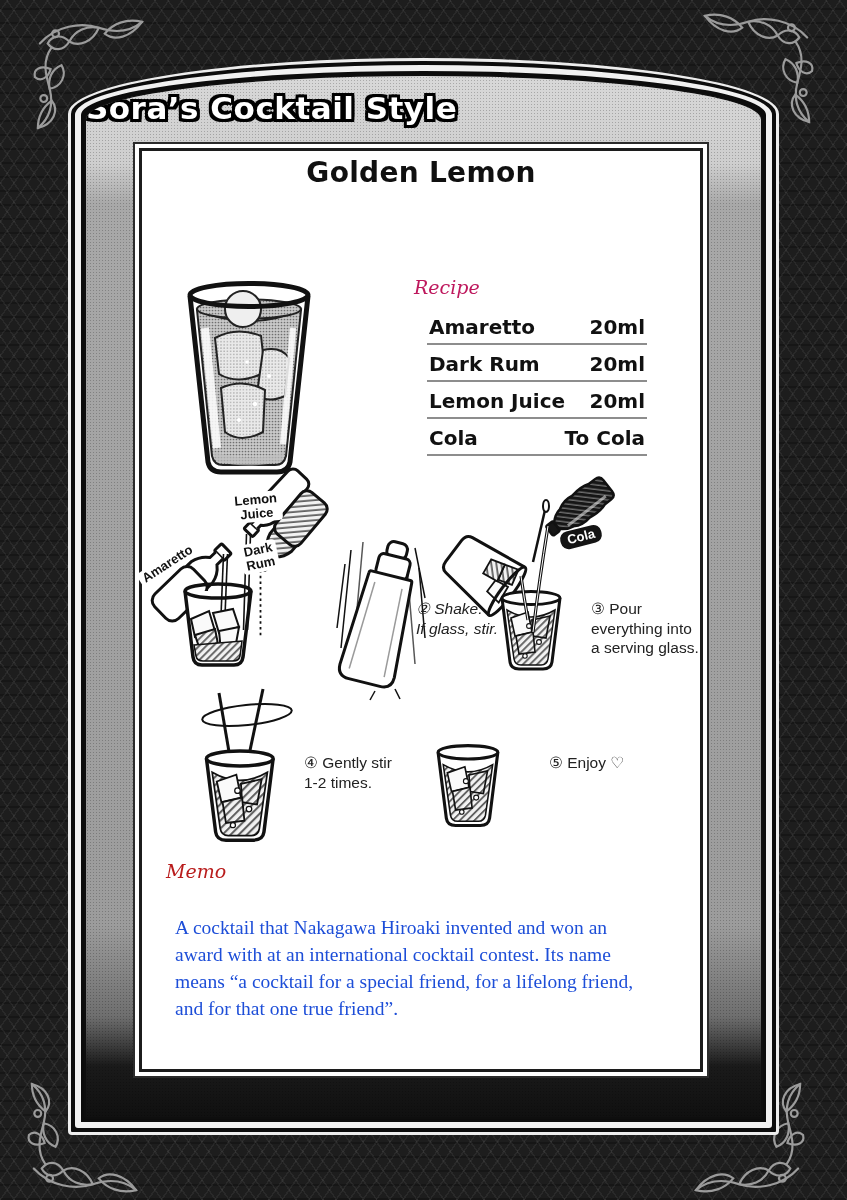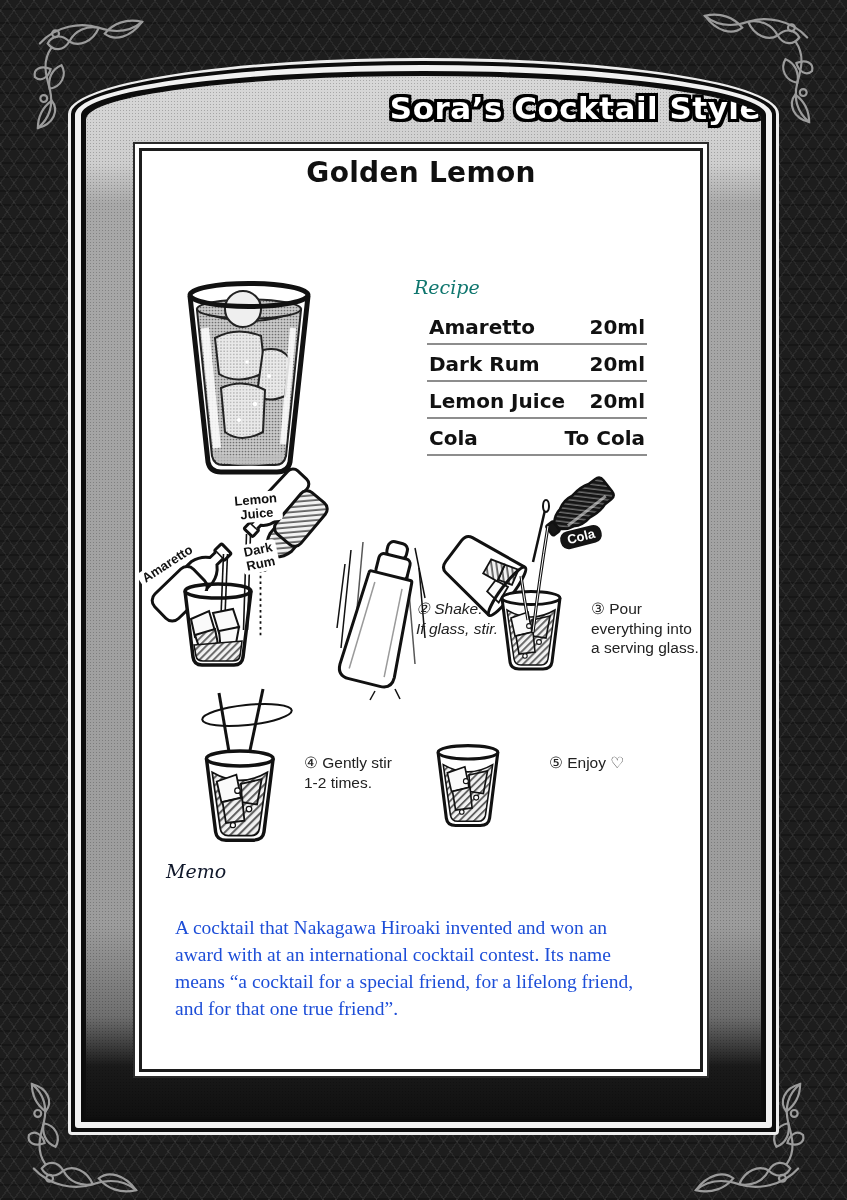--- a/index.html
+++ b/index.html
@@ -21,33 +21,33 @@
     background:#0c0c0c;padding:4px;}
   .frame2{width:100%;height:100%;box-sizing:border-box;border:6px solid #f1f1f1;
     border-radius:348px 348px 3px 3px / 50px 50px 3px 3px;background:#0c0c0c;padding:3px;}
   .mat{position:relative;width:100%;height:100%;box-sizing:border-box;border:2px solid #0e0e0e;
     border-radius:344px 344px 2px 2px / 46px 46px 2px 2px;overflow:hidden;
     background-image:
       radial-gradient(rgba(0,0,0,.22) .8px, transparent 1px),
       linear-gradient(180deg,#d8d8d8 0px,#cecece 88px,#a8a8a8 128px,#9c9c9c 850px,#6f6f6f 940px,#1a1a1a 990px,#101010 100%);
     background-size:3px 3px,100% 100%;}
 
-  .header-title{position:absolute;top:14px;left:0;right:0;text-align:right;
+  .header-title{position:absolute;top:14px;left:0;right:0;text-align:left;
     font:700 31px/36px "DejaVu Sans",sans-serif;color:#fff;letter-spacing:.5px;
     text-shadow:-3px -3px 0 #000,3px -3px 0 #000,-3px 3px 0 #000,3px 3px 0 #000,
                  0 -3px 0 #000,0 3px 0 #000,-3px 0 0 #000,3px 0 0 #000;}
 
   .inner-card{position:absolute;left:47px;top:66px;width:576px;height:936px;box-sizing:border-box;
     background:#fff;border:2px solid #2b2b2b;
     box-shadow:inset 0 0 0 4px #fff, inset 0 0 0 7px #1c1c1c;}
 
   .cocktail-title{position:absolute;top:12px;left:0;right:0;text-align:center;
     font:700 28px/34px "DejaVu Sans",sans-serif;color:#101010;letter-spacing:.3px;}
 
-  .recipe-heading{position:absolute;left:279px;top:132px;font:italic 19px/22px "DejaVu Serif",serif;color:#0f766e;}
+  .recipe-heading{position:absolute;left:279px;top:132px;font:italic 19px/22px "DejaVu Serif",serif;color:#be185d;}
   .recipe{position:absolute;left:292px;top:164px;width:220px;}
   .recipe-row{display:flex;justify-content:space-between;align-items:baseline;
     border-bottom:2px solid #8d8d8d;padding:7px 2px 4px;
     font:700 20px/24px "DejaVu Sans",sans-serif;color:#111;}
 
   .ill{position:absolute;}
   .ill svg{overflow:visible;display:block;}
 
   .step-text{position:absolute;font:15.5px/19.5px "Liberation Sans",sans-serif;color:#222;white-space:pre-line;}
   .t1{left:117px;top:454px;width:112px;}
@@ -56,21 +56,21 @@
   .t4{left:169px;top:609px;width:125px;}
   .t5{left:375px;top:609px;width:112px;margin-left:39px;}
 
   .blabel{position:absolute;background:#fff;color:#111;font:700 13px/14px "Liberation Sans",sans-serif;
     padding:1px 4px;border-radius:4px;text-align:center;white-space:pre-line;}
   .lb-am{left:-6px;top:76px;transform:rotate(-33deg);}
   .lb-lj{left:90px;top:12px;transform:rotate(-5deg);}
   .lb-dr{left:100px;top:62px;transform:rotate(-12deg);}
   .lb-cola{left:127px;top:36px;transform:rotate(-14deg);background:#141414;color:#fff;border-radius:8px;padding:2px 7px;}
 
-  .memo-heading{position:absolute;left:31px;top:716px;font:italic 19px/22px "DejaVu Serif",serif;color:#0f172a;}
+  .memo-heading{position:absolute;left:31px;top:716px;font:italic 19px/22px "DejaVu Serif",serif;color:#b91c1c;}
   .memo-text{position:absolute;left:40px;top:770px;width:530px;
     font:19.5px/27px "Liberation Serif",serif;color:#1d4ed8;white-space:pre-line;}
 </style>
 </head>
 <body>
 
 <svg width="0" height="0" style="position:absolute">
   <defs>
     <pattern id="ht" width="3" height="3" patternUnits="userSpaceOnUse">
         <rect width="3" height="3" fill="#c9c9c9"></rect>

